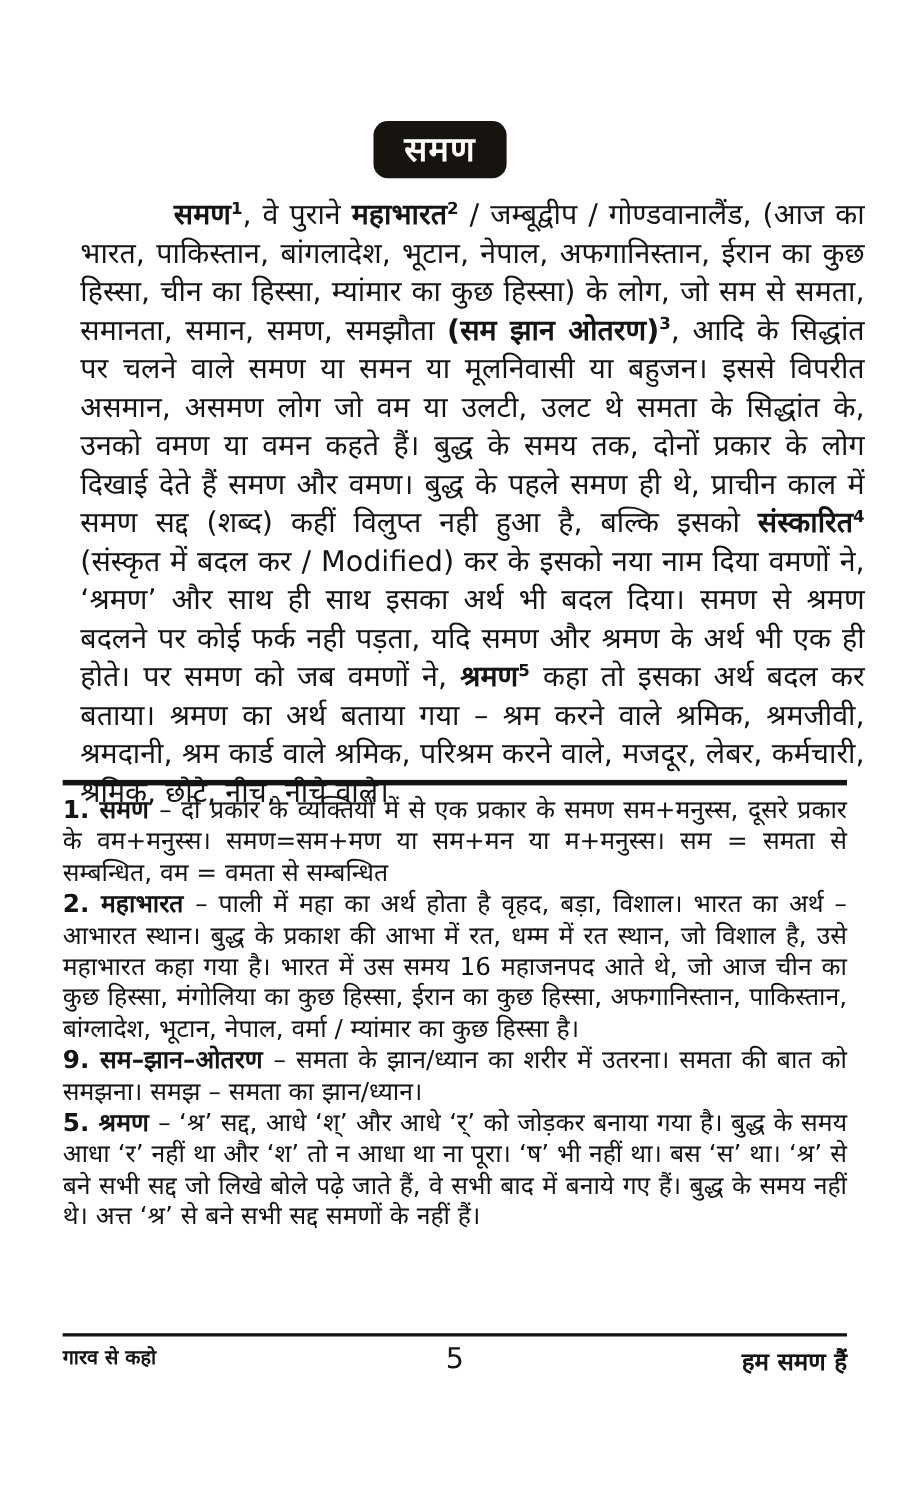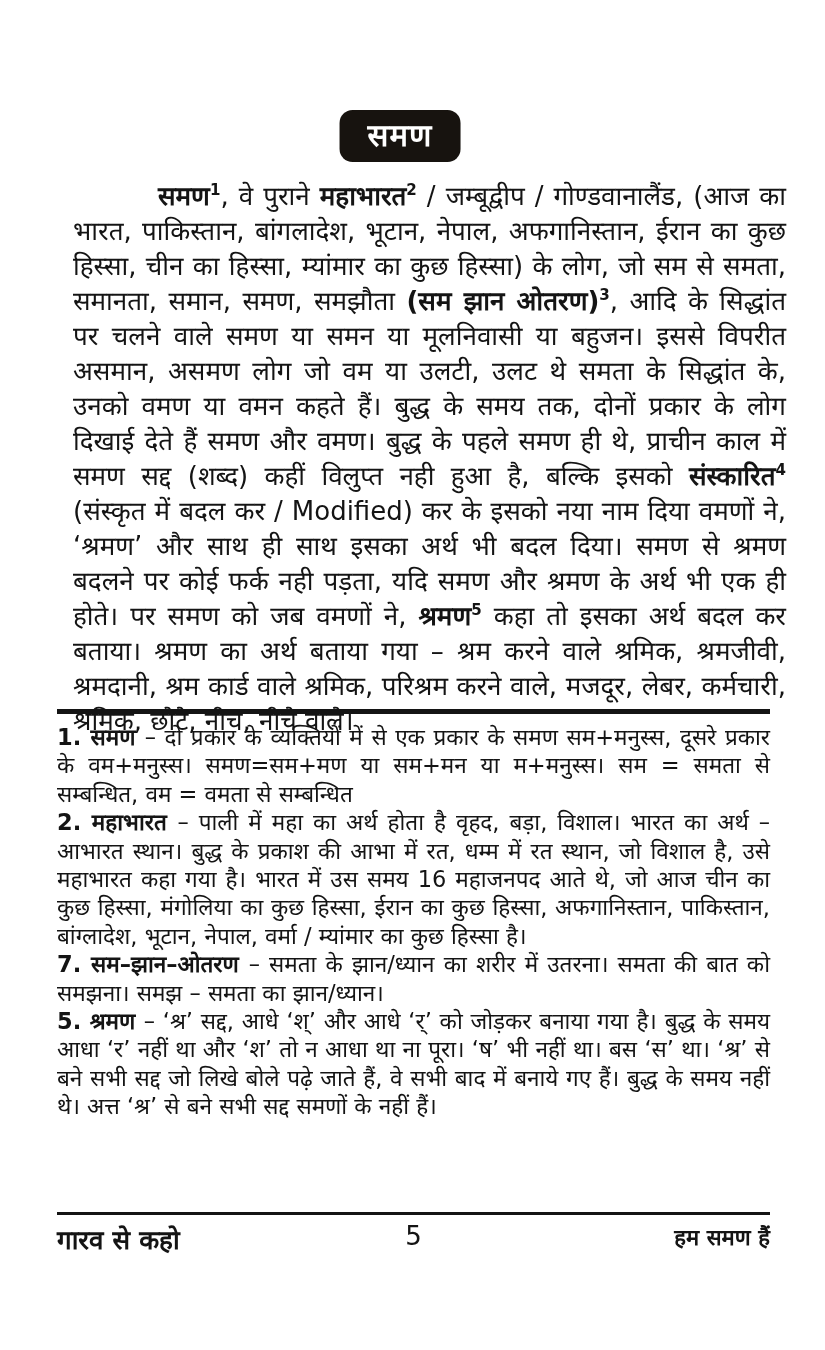--- a/index.html
+++ b/index.html
@@ -82,21 +82,21 @@
     top: 1219px;
     left: 57px;
     width: 713px;
     height: 34px;
   }
   .f-left {
     position: absolute;
     left: 0;
     top: 2px;
     font-weight: 700;
-    font-size: 26px;
+    font-size: 18px;
   }
   .f-center {
     position: absolute;
     left: 50%;
     transform: translateX(-50%);
     top: 2px;
     font-size: 26px;
   }
   .f-right {
     position: absolute;
@@ -115,21 +115,21 @@
     <span>समण</span>
   </div>
 
   <p class="body-par" id="body-par"><span class="b">समण</span><span class="sup">1</span><span>, वे पुराने </span><span class="b">महाभारत</span><span class="sup">2</span><span> / जम्बूद्वीप / गोण्डवानालैंड, (आज का भारत, पाकिस्तान, बांगलादेश, भूटान, नेपाल, अफगानिस्तान, ईरान का कुछ हिस्सा, चीन का हिस्सा, म्यांमार का कुछ हिस्सा) के लोग, जो सम से समता, समानता, समान, समण, समझौता </span><span class="b">(सम झान ओतरण)</span><span class="sup">3</span><span>, आदि के सिद्धांत पर चलने वाले समण या समन या मूलनिवासी या बहुजन। इससे विपरीत असमान, असमण लोग जो वम या उलटी, उलट थे समता के सिद्धांत के, उनको वमण या वमन कहते हैं। बुद्ध के समय तक, दोनों प्रकार के लोग दिखाई देते हैं समण और वमण। बुद्ध के पहले समण ही थे, प्राचीन काल में समण सद्द (शब्द) कहीं विलुप्त नही हुआ है, बल्कि इसको </span><span class="b">संस्कारित</span><span class="sup">4</span><span> (संस्कृत में बदल कर / Modified) कर के इसको नया नाम दिया वमणों ने, ‘श्रमण’ और साथ ही साथ इसका अर्थ भी बदल दिया। समण से श्रमण बदलने पर कोई फर्क नही पड़ता, यदि समण और श्रमण के अर्थ भी एक ही होते। पर समण को जब वमणों ने, </span><span class="b">श्रमण</span><span class="sup">5</span><span> कहा तो इसका अर्थ बदल कर बताया। श्रमण का अर्थ बताया गया – श्रम करने वाले श्रमिक, श्रमजीवी, श्रमदानी, श्रम कार्ड वाले श्रमिक, परिश्रम करने वाले, मजदूर, लेबर, कर्मचारी, श्रमिक, छोटे, नीच, नीचे वाले।</span></p>
 
   <div class="fn-rule"></div>
 
   <div class="footnotes" id="footnotes">
       <div class="fn"><span class="fn-label">1. समण </span><span class="fn-text">– दो प्रकार के व्यक्तियों में से एक प्रकार के समण सम+मनुस्स, दूसरे प्रकार के वम+मनुस्स। समण=सम+मण या सम+मन या म+मनुस्स। सम = समता से सम्बन्धित, वम = वमता से सम्बन्धित</span></div>
       <div class="fn"><span class="fn-label">2. महाभारत </span><span class="fn-text">– पाली में महा का अर्थ होता है वृहद, बड़ा, विशाल। भारत का अर्थ – आभारत स्थान। बुद्ध के प्रकाश की आभा में रत, धम्म में रत स्थान, जो विशाल है, उसे महाभारत कहा गया है। भारत में उस समय 16 महाजनपद आते थे, जो आज चीन का कुछ हिस्सा, मंगोलिया का कुछ हिस्सा, ईरान का कुछ हिस्सा, अफगानिस्तान, पाकिस्तान, बांग्लादेश, भूटान, नेपाल, वर्मा / म्यांमार का कुछ हिस्सा है।</span></div>
-      <div class="fn"><span class="fn-label">7. सम–झान–ओतरण </span><span class="fn-text">– समता के झान/ध्यान का शरीर में उतरना। समता की बात को समझना। समझ – समता का झान/ध्यान।</span></div>
+      <div class="fn"><span class="fn-label">9. सम–झान–ओतरण </span><span class="fn-text">– समता के झान/ध्यान का शरीर में उतरना। समता की बात को समझना। समझ – समता का झान/ध्यान।</span></div>
       <div class="fn"><span class="fn-label">5. श्रमण </span><span class="fn-text">– ‘श्र’ सद्द, आधे ‘श्’ और आधे ‘र्’ को जोड़कर बनाया गया है। बुद्ध के समय आधा ‘र’ नहीं था और ‘श’ तो न आधा था ना पूरा। ‘ष’ भी नहीं था। बस ‘स’ था। ‘श्र’ से बने सभी सद्द जो लिखे बोले पढ़े जाते हैं, वे सभी बाद में बनाये गए हैं। बुद्ध के समय नहीं थे। अत्त ‘श्र’ से बने सभी सद्द समणों के नहीं हैं।</span></div>
     </div>
 
   <div class="footer-rule"></div>
 
   <div class="footer-row">
     <span class="f-left">गारव से कहो</span>
     <span class="f-center">5</span>
     <span class="f-right">हम समण हैं</span>
   </div>

